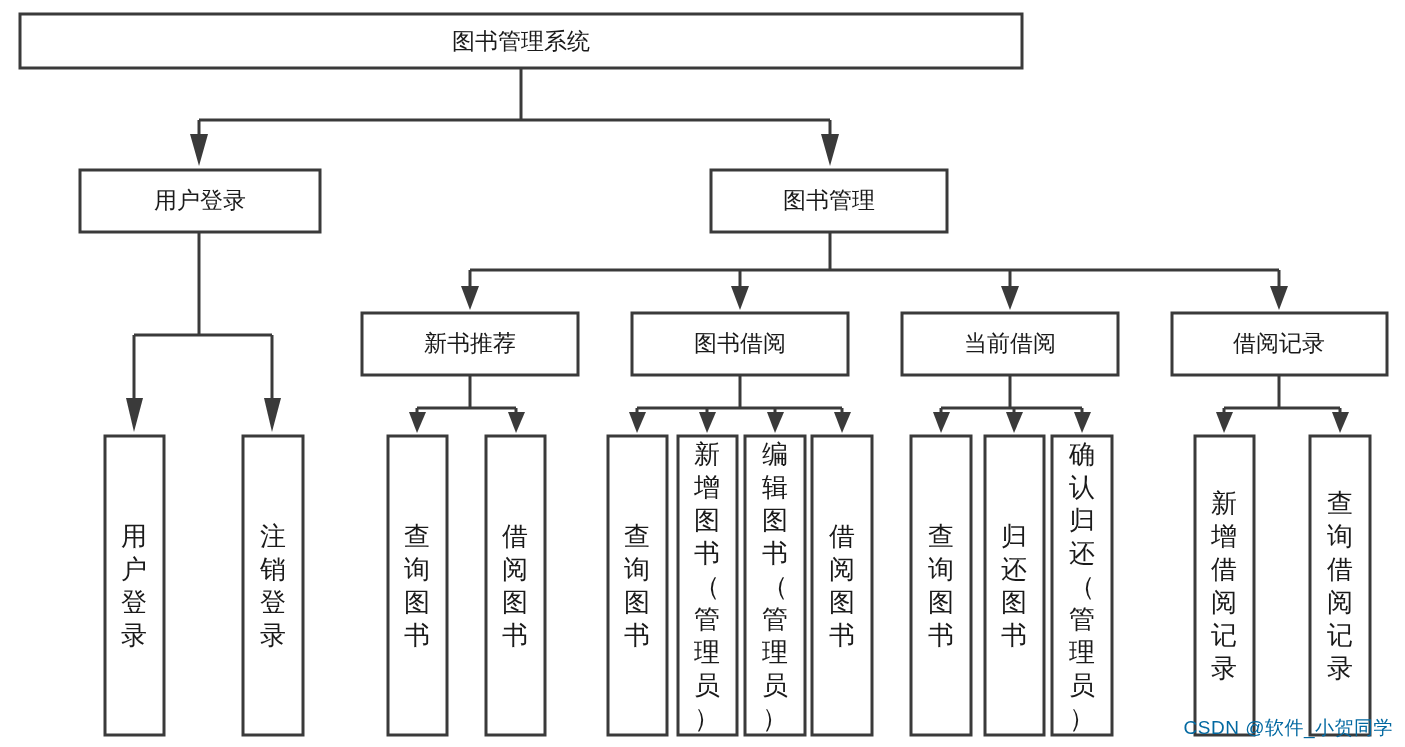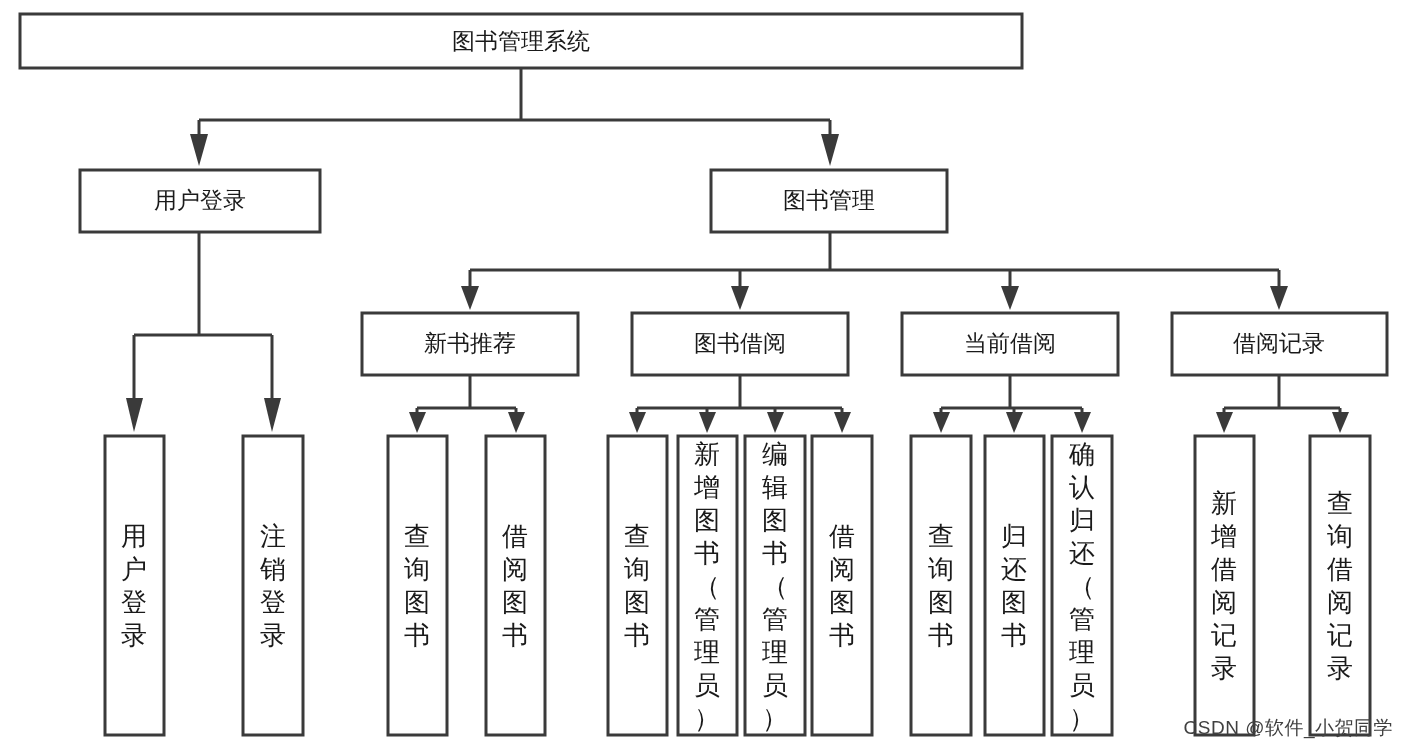--- a/index.html
+++ b/index.html
@@ -45,21 +45,21 @@
   .arrow-head {
     fill: #3a3a3a;
     stroke: none;
   }
   .watermark {
     position: absolute;
     right: 12px;
     bottom: 6px;
     font-family: "Liberation Sans", "DejaVu Sans", sans-serif;
     font-size: 19px;
-    color: #404040;
+    color: #0369a1;
     white-space: nowrap;
     letter-spacing: 0.5px;
     text-align: right;
   }
 </style>
 </head>
 <body>
 
 <svg id="diagram" viewBox="0 0 1405 747" xmlns="http://www.w3.org/2000/svg">
 

